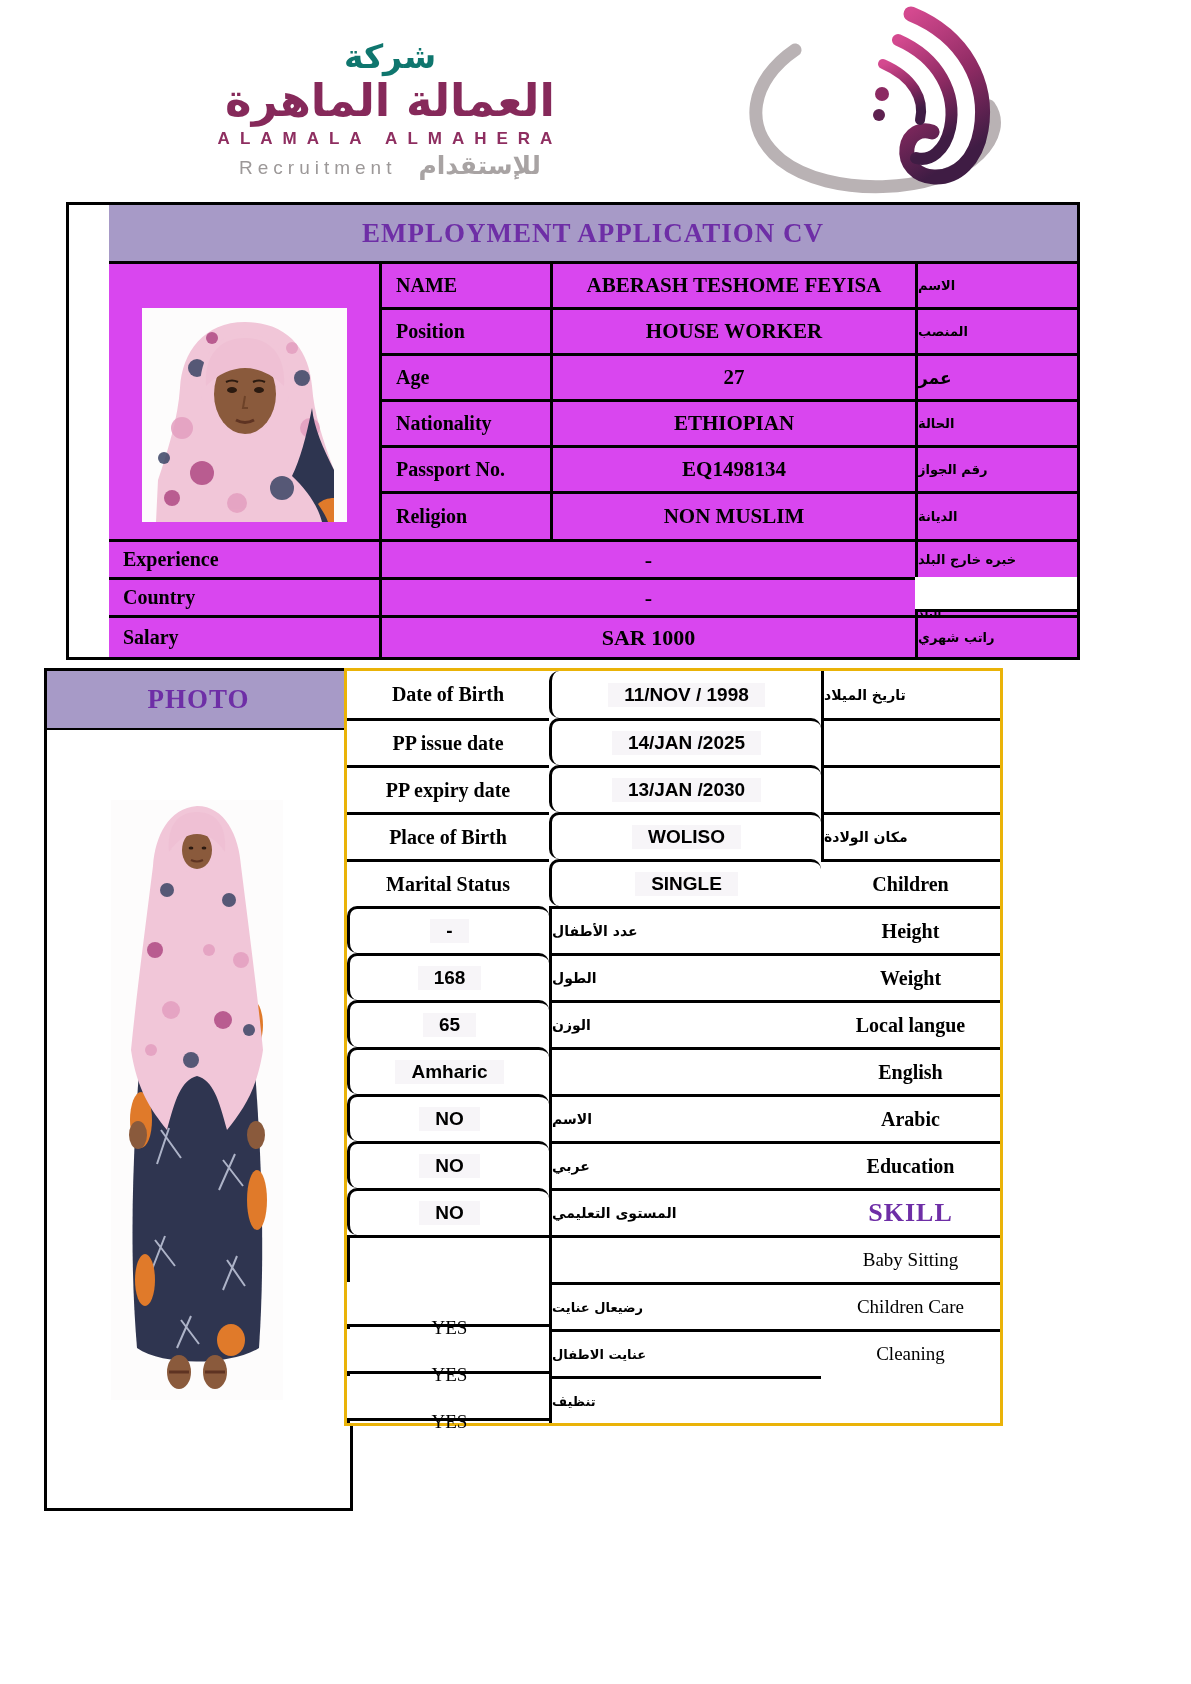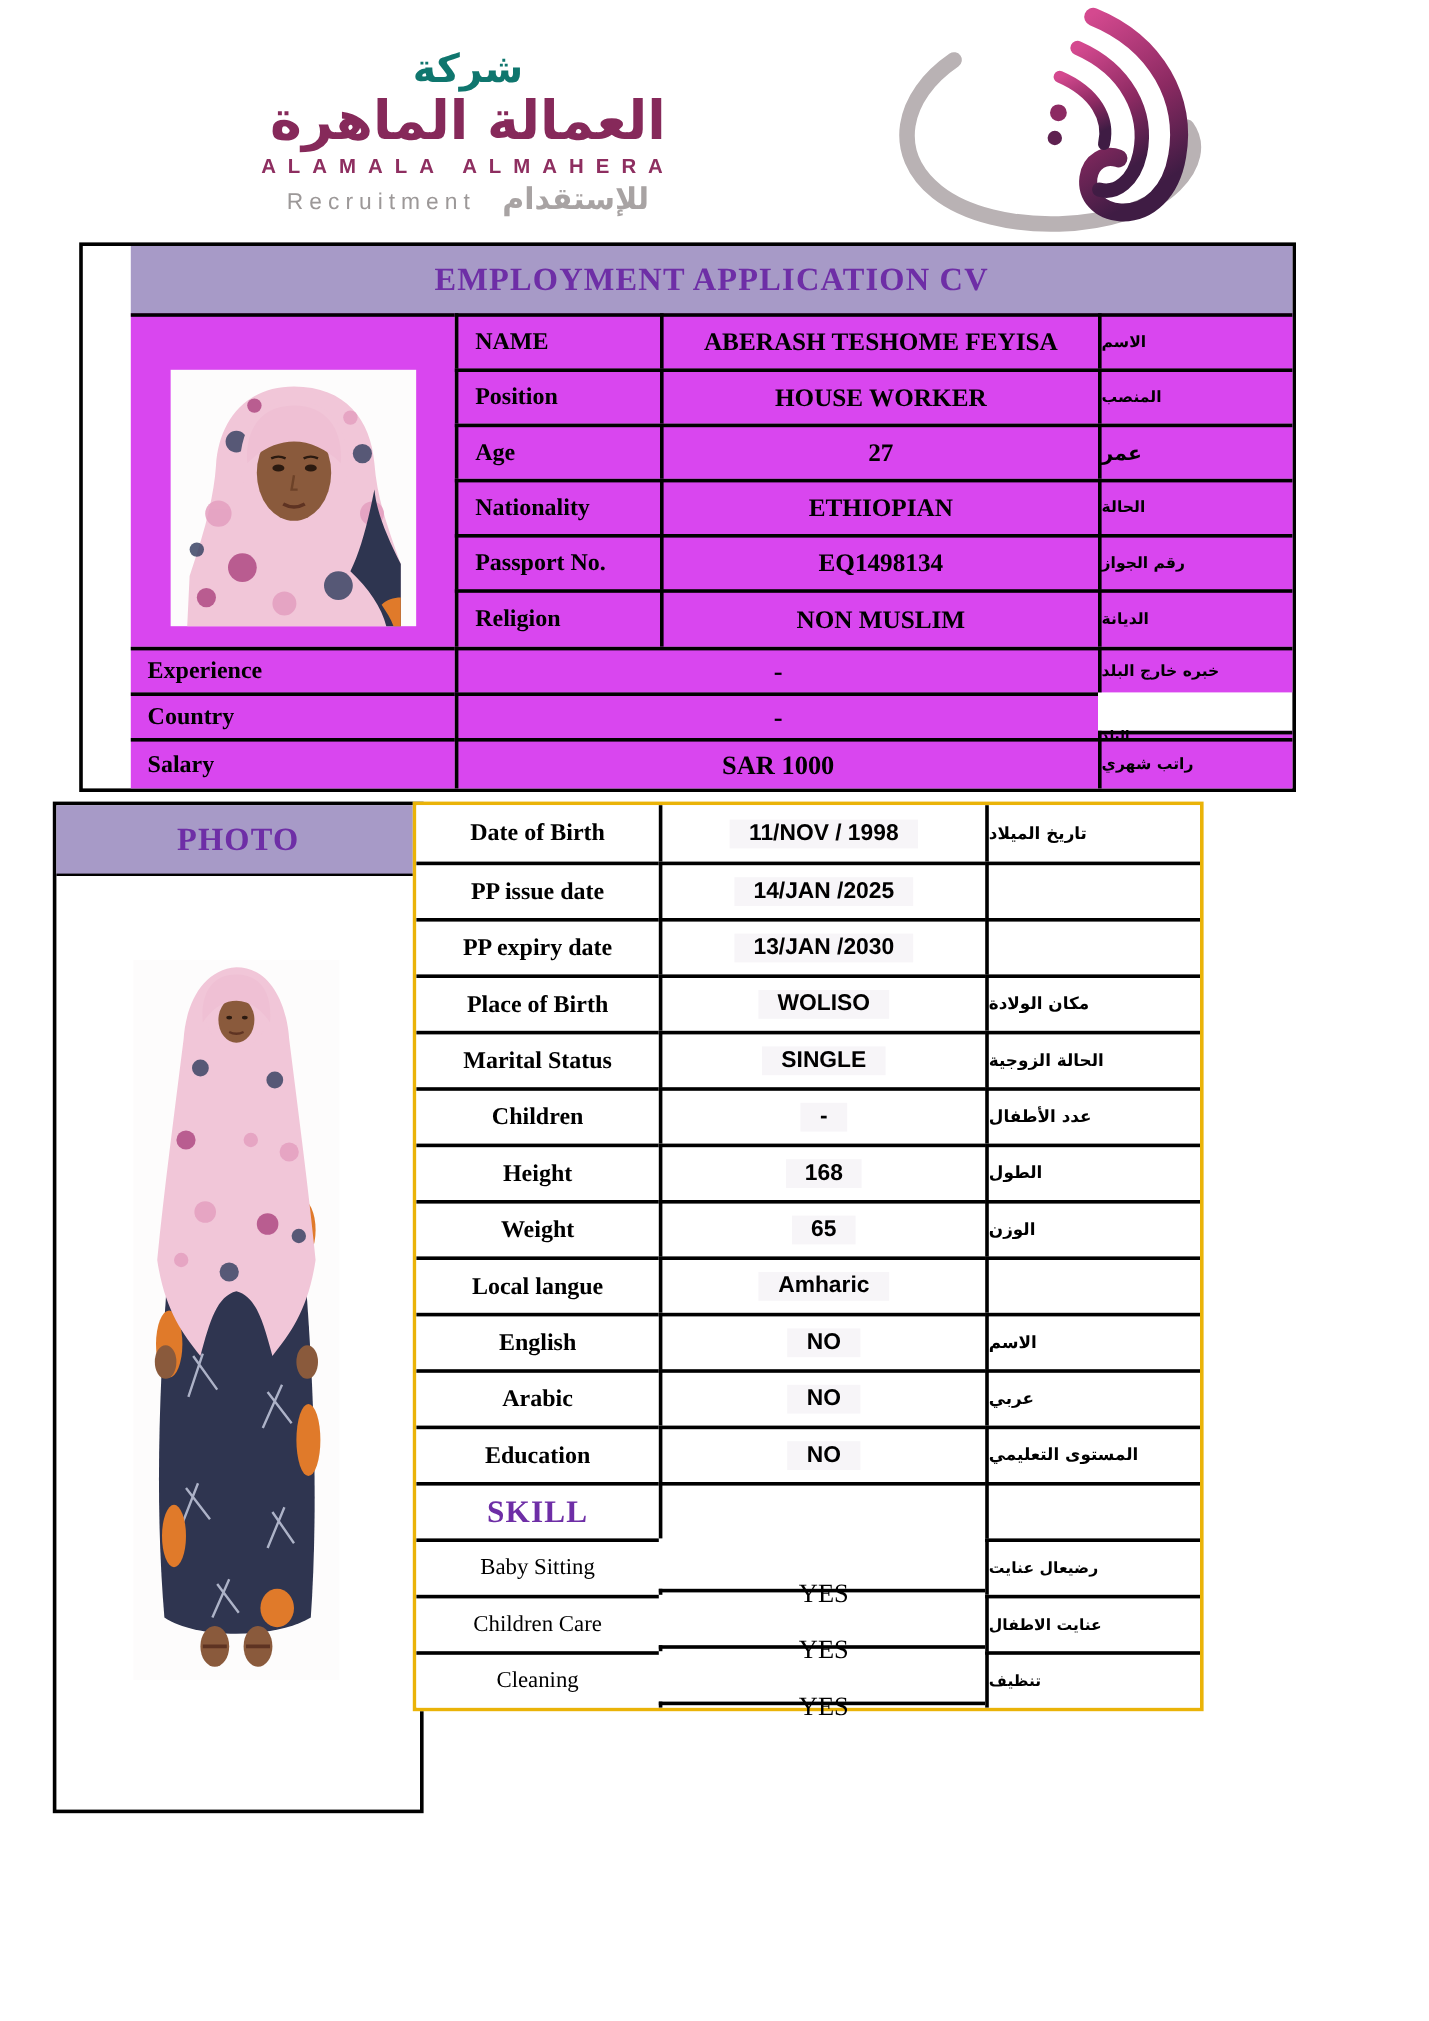--- a/index.html
+++ b/index.html
@@ -44,30 +44,30 @@
   .fullbody{position:absolute;left:64px;top:70px;width:172px;height:600px;}
 
   
   .details{position:absolute;left:344px;top:668px;width:653px;border:3px solid #eab308;background:#fff;
            display:grid;grid-template-columns:202px 272px 1fr;grid-auto-rows:47px;}
   .details>div{border-top:3px solid #000;border-left:3px solid #000;
                display:flex;align-items:center;background:#fff;min-width:0;}
   .details>div.nl{border-left:none;}
   .details>div.nt{border-top:none;}
   .d-lbl{justify-content:center;font-weight:bold;font-size:20px;}
-  .d-val{justify-content:center;}
+  .d-val{justify-content:center;border-radius:10px;}
   .d-val span{font-family:"Liberation Sans",sans-serif;font-weight:bold;font-size:19px;
               background:#f7f5f8;padding:1px 16px;}
   .d-arb{justify-content:flex-end;padding-right:13px;font-family:"DejaVu Sans",sans-serif;
          font-weight:bold;font-size:14px;direction:rtl;}
   .skill-cell{background:#ab9fc9;justify-content:center;}
   .skill-title{font-size:26px;font-weight:bold;color:#6e2ea6;letter-spacing:1px;}
   .skill-mid{background:linear-gradient(180deg,#ffffff 0 52%,#c9bedd 52% 100%);}
   .s-lbl{justify-content:center;font-size:19px;}
-  .s-val{justify-content:center;font-size:22px;margin-top:42px;}
+  .s-val{justify-content:center;font-size:19px;margin-top:42px;}
   .s-arb{justify-content:flex-end;padding-right:12px;font-family:"DejaVu Sans",sans-serif;
          font-weight:bold;font-size:13px;direction:rtl;}
 </style>
 </head>
 <body>
 
 <div class="page">
 
   <div class="brand">
     <div class="brand-ar1">شركة</div>
@@ -253,21 +253,20 @@
     <div class="d-lbl nl">Place of Birth</div>
     <div class="d-val">
         <span>WOLISO</span>
       </div>
     <div class="d-arb">مكان الولادة</div>
 
     <div class="d-lbl nl">Marital Status</div>
     <div class="d-val">
         <span>SINGLE</span>
       </div>
-    <div class="d-arb">الحالة الزوجية</div>
 
     <div class="d-lbl nl">Children</div>
     <div class="d-val">
         <span>-</span>
       </div>
     <div class="d-arb">عدد الأطفال</div>
 
     <div class="d-lbl nl">Height</div>
     <div class="d-val">
         <span>168</span>

